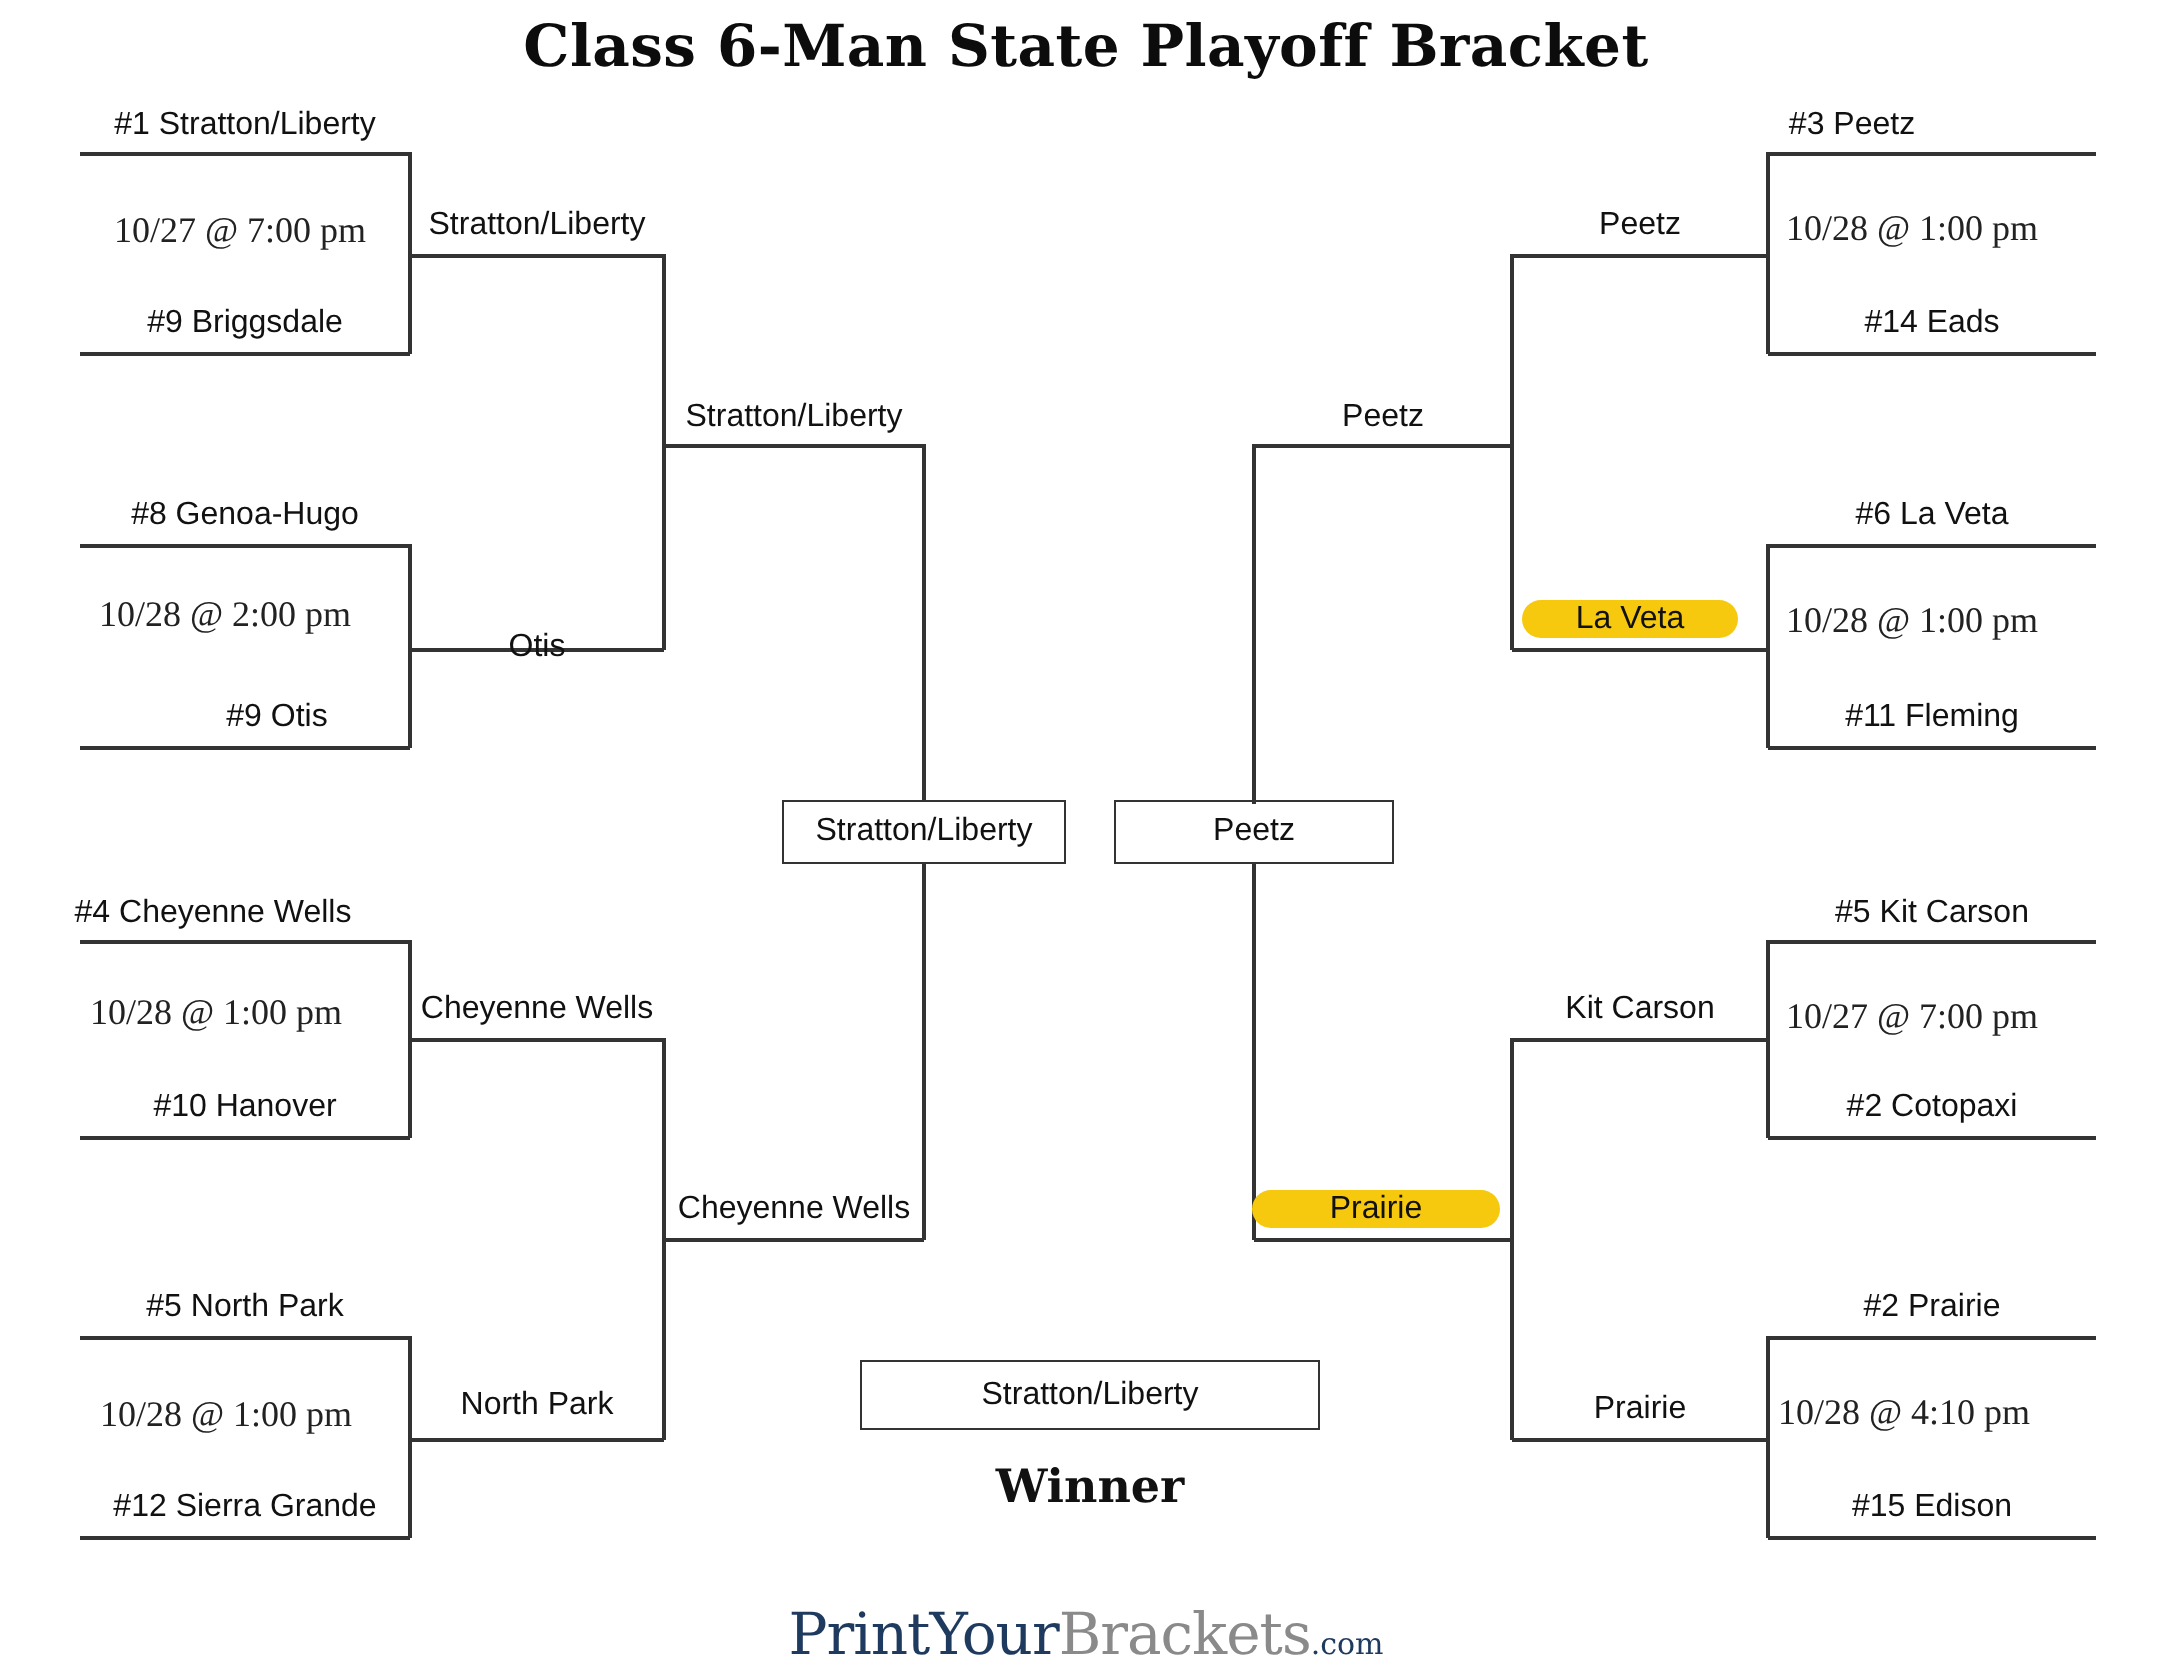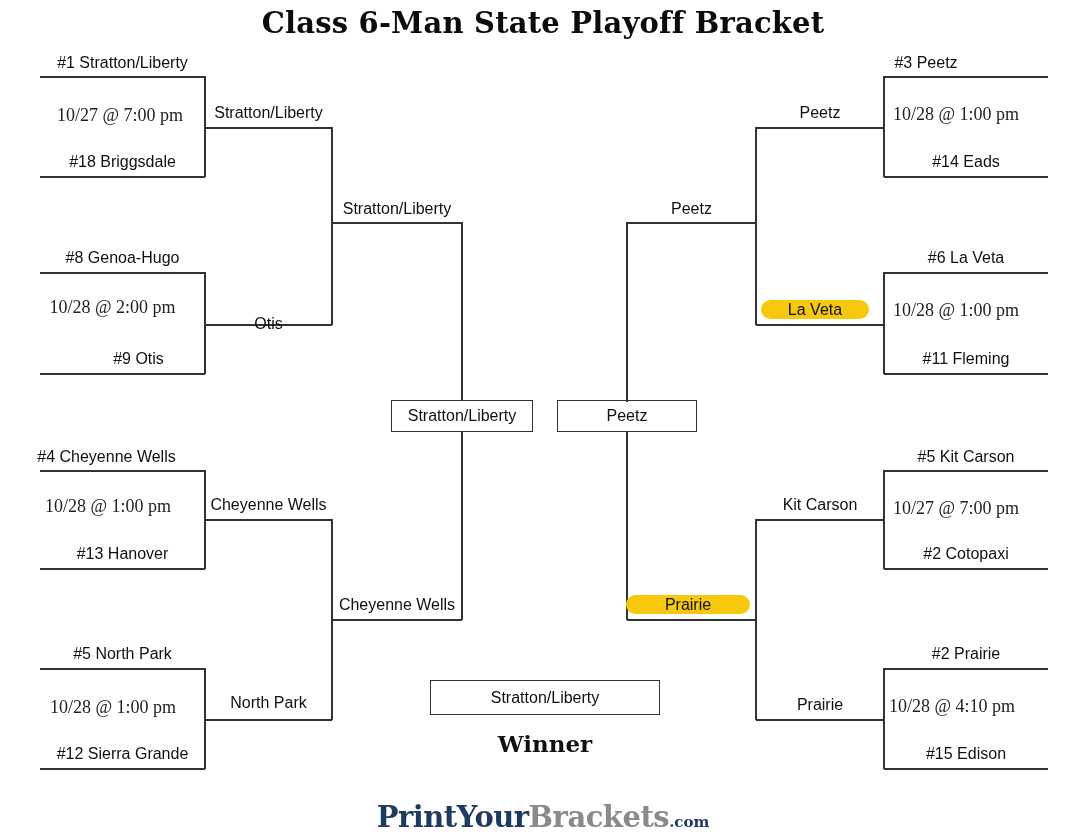--- a/index.html
+++ b/index.html
@@ -5,21 +5,21 @@
   html, body { margin:0; padding:0; background:#ffffff; }
   body { width:1086px; height:839px; position:relative; overflow:hidden; font-family:"Liberation Sans", sans-serif; color:#111; }
   .title { position:absolute; left:0; width:1086px; top:6px; text-align:center; font-family:"DejaVu Serif", serif; font-weight:900; font-size:29px; letter-spacing:0.2px; color:#0c0c0c; }
   .h { position:absolute; height:0; border-top:2px solid #333; }
   .v { position:absolute; width:0; border-left:2px solid #333; }
   .lbl { position:absolute; font-size:16px; white-space:nowrap; text-align:center; color:#111; }
   .date { position:absolute; font-family:"Liberation Serif", serif; font-size:18px; white-space:nowrap; text-align:center; color:#222; }
   .hl { background:#f6c90e; border-radius:10px; }
   .box { position:absolute; border:1.5px solid #333; background:#fff; display:flex; align-items:center; justify-content:center; font-size:16px; box-sizing:border-box; }
   .winner { position:absolute; left:430px; width:230px; top:742px; text-align:center; font-family:"DejaVu Serif", serif; font-weight:900; font-size:23px; transform:translateY(-12px); }
-  .logo { position:absolute; left:0; width:1086px; top:800px; text-align:center; font-family:"DejaVu Serif", serif; font-weight:bold; font-size:29px; letter-spacing:-0.5px; }
+  .logo { position:absolute; left:0; width:1086px; top:800px; text-align:center; font-family:"DejaVu Serif", serif; font-weight:normal; font-size:29px; letter-spacing:-0.5px; }
   .logo .a { color:#1f3a5f; }
   .logo .b { color:#8a8a8a; }
   .logo .c { color:#1f3a5f; font-size:15px; letter-spacing:0; }
 </style>
 </head>
 <body>
 
 <div class="title">Class 6-Man State Playoff Bracket</div>
 
 <div class="h" style="left:40px;width:165px;top:76px"></div>
@@ -33,29 +33,29 @@
 <div class="h" style="left:40px;width:165px;top:470px"></div>
 <div class="h" style="left:40px;width:165px;top:568px"></div>
 <div class="v" style="left:204px;top:470px;height:99px"></div>
 
 <div class="h" style="left:40px;width:165px;top:668px"></div>
 <div class="h" style="left:40px;width:165px;top:768px"></div>
 <div class="v" style="left:204px;top:668px;height:101px"></div>
 
 <div class="lbl" style="left:40px;width:165px;top:54px">#1 Stratton/Liberty</div>
 <div class="date" style="left:40px;width:160px;top:105px">10/27 @ 7:00 pm</div>
-<div class="lbl" style="left:40px;width:165px;top:153px">#18 Briggsdale</div>
+<div class="lbl" style="left:40px;width:165px;top:153px">#9 Briggsdale</div>
 
 <div class="lbl" style="left:40px;width:165px;top:249px">#8 Genoa-Hugo</div>
 <div class="date" style="left:30px;width:165px;top:297px">10/28 @ 2:00 pm</div>
 <div class="lbl" style="left:56px;width:165px;top:350px">#9 Otis</div>
 
 <div class="lbl" style="left:24px;width:165px;top:448px">#4 Cheyenne Wells</div>
 <div class="date" style="left:28px;width:160px;top:496px">10/28 @ 1:00 pm</div>
-<div class="lbl" style="left:40px;width:165px;top:545px">#13 Hanover</div>
+<div class="lbl" style="left:40px;width:165px;top:545px">#10 Hanover</div>
 
 <div class="lbl" style="left:40px;width:165px;top:645px">#5 North Park</div>
 <div class="date" style="left:33px;width:160px;top:697px">10/28 @ 1:00 pm</div>
 <div class="lbl" style="left:40px;width:165px;top:745px">#12 Sierra Grande</div>
 
 <div class="h" style="left:205px;width:127px;top:127px"></div>
 <div class="h" style="left:205px;width:127px;top:324px"></div>
 <div class="v" style="left:331px;top:127px;height:198px"></div>
 <div class="h" style="left:205px;width:127px;top:519px"></div>
 <div class="h" style="left:205px;width:127px;top:719px"></div>

